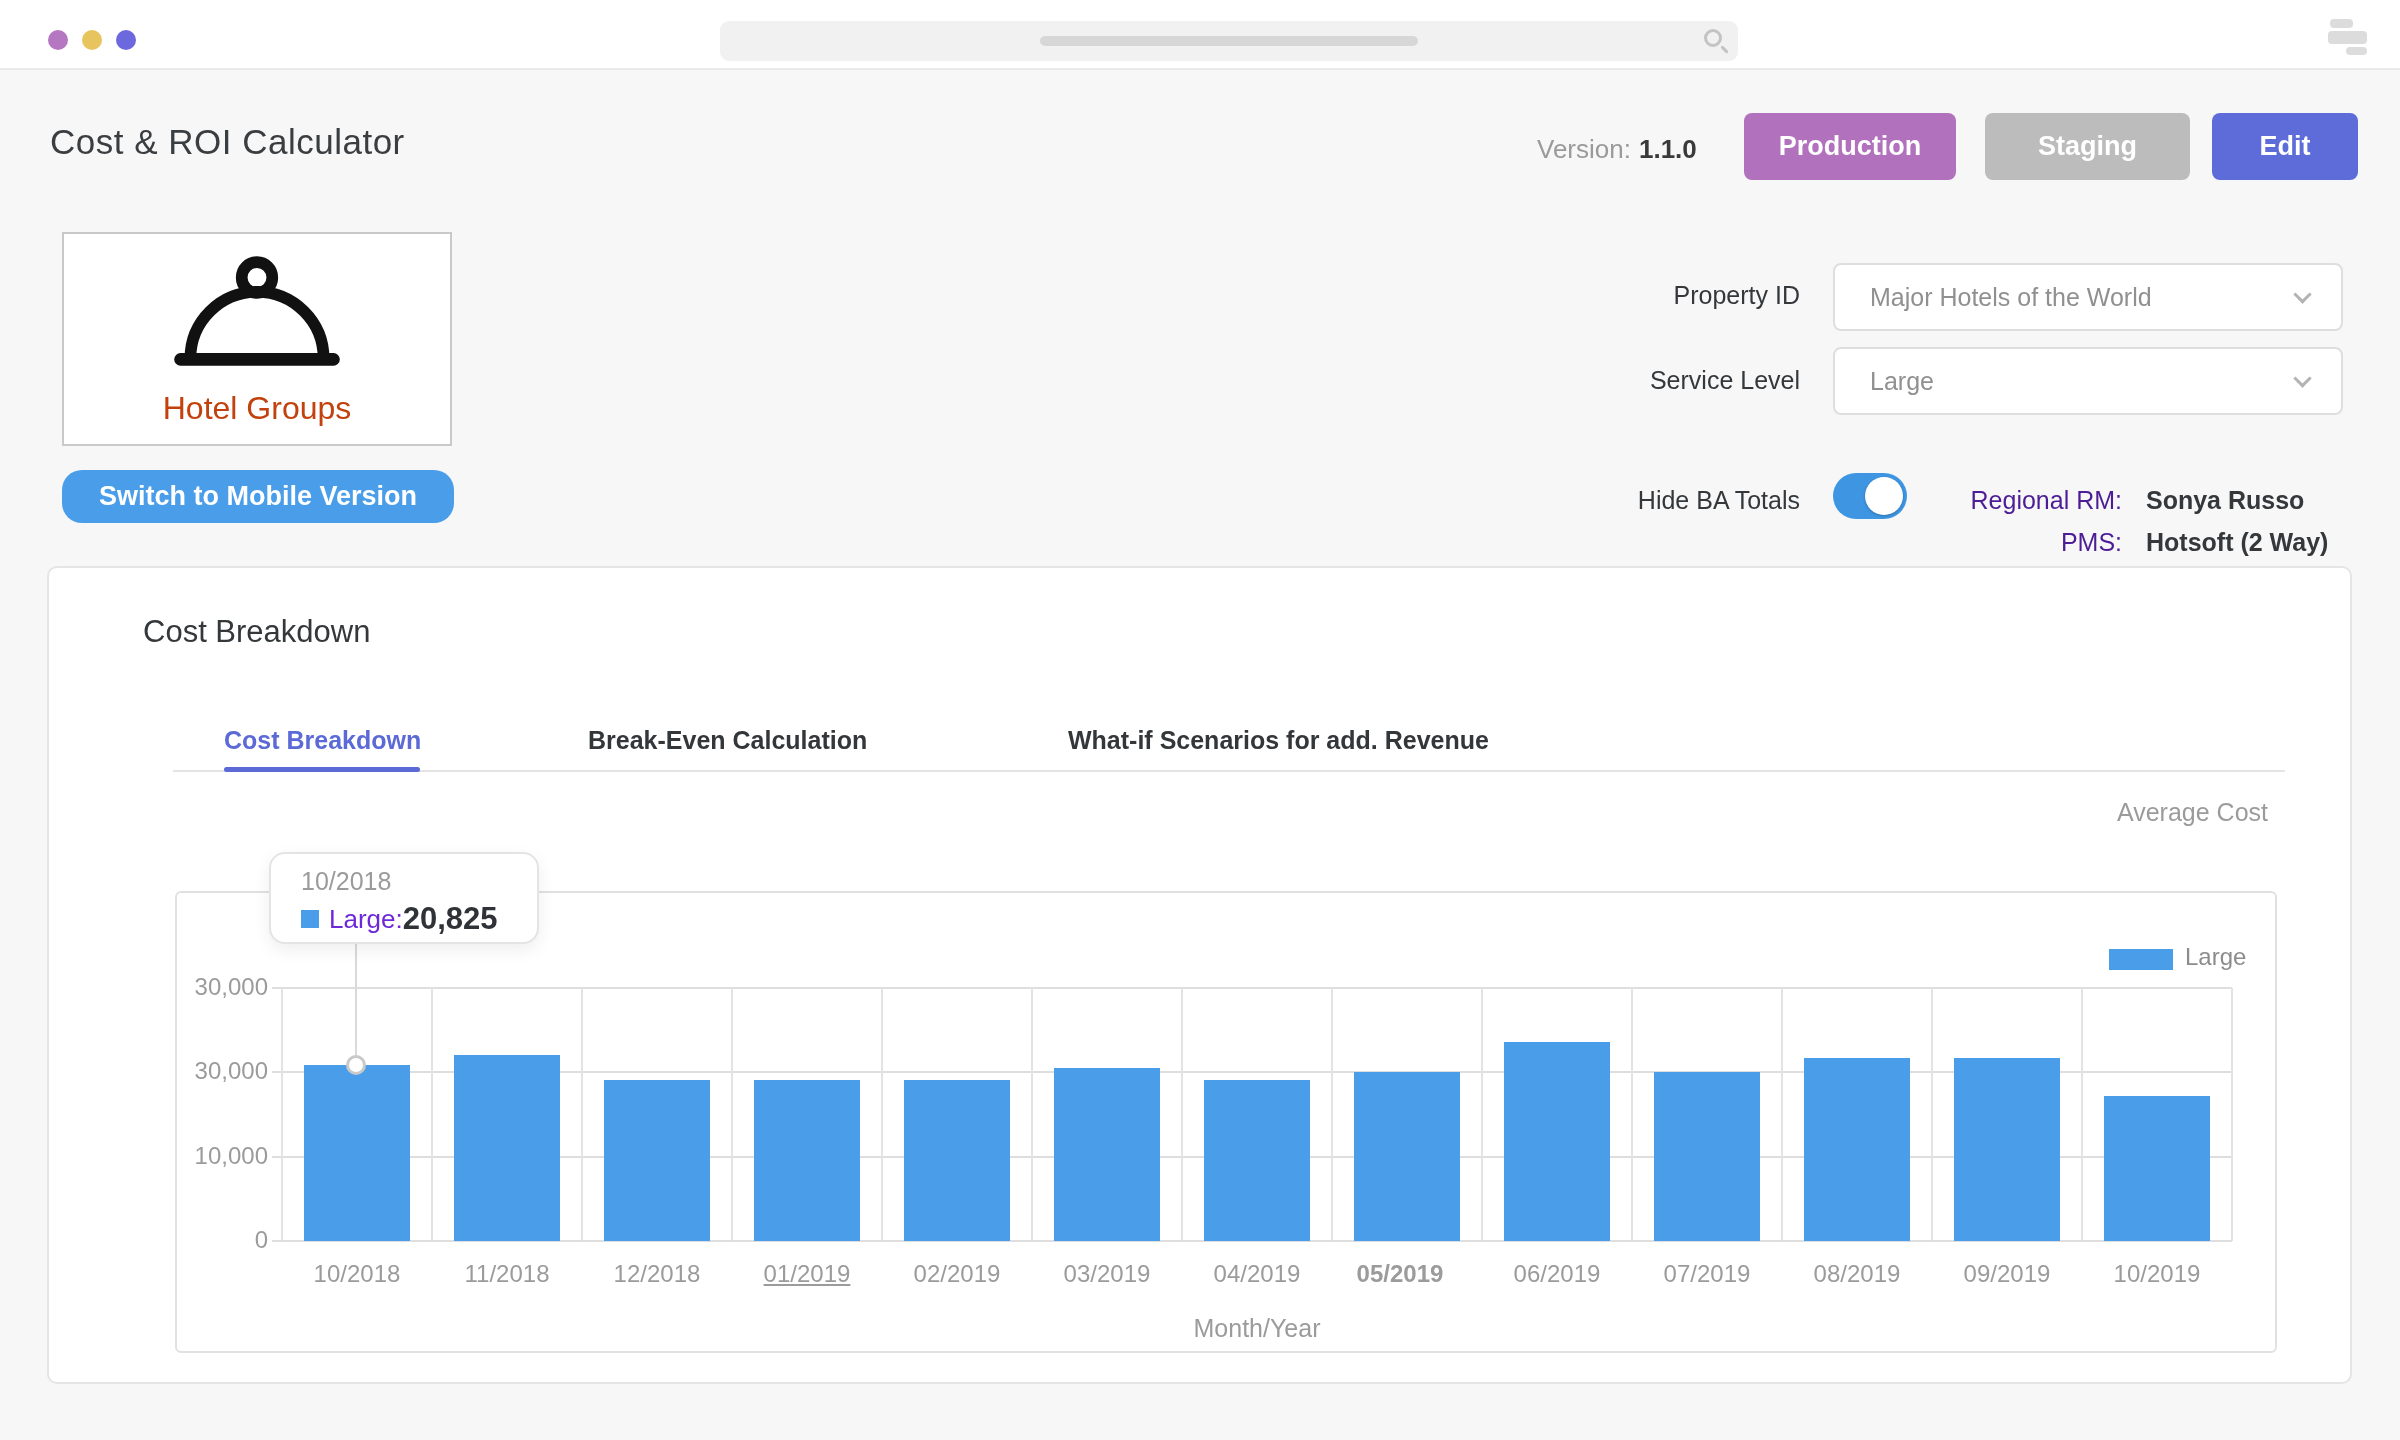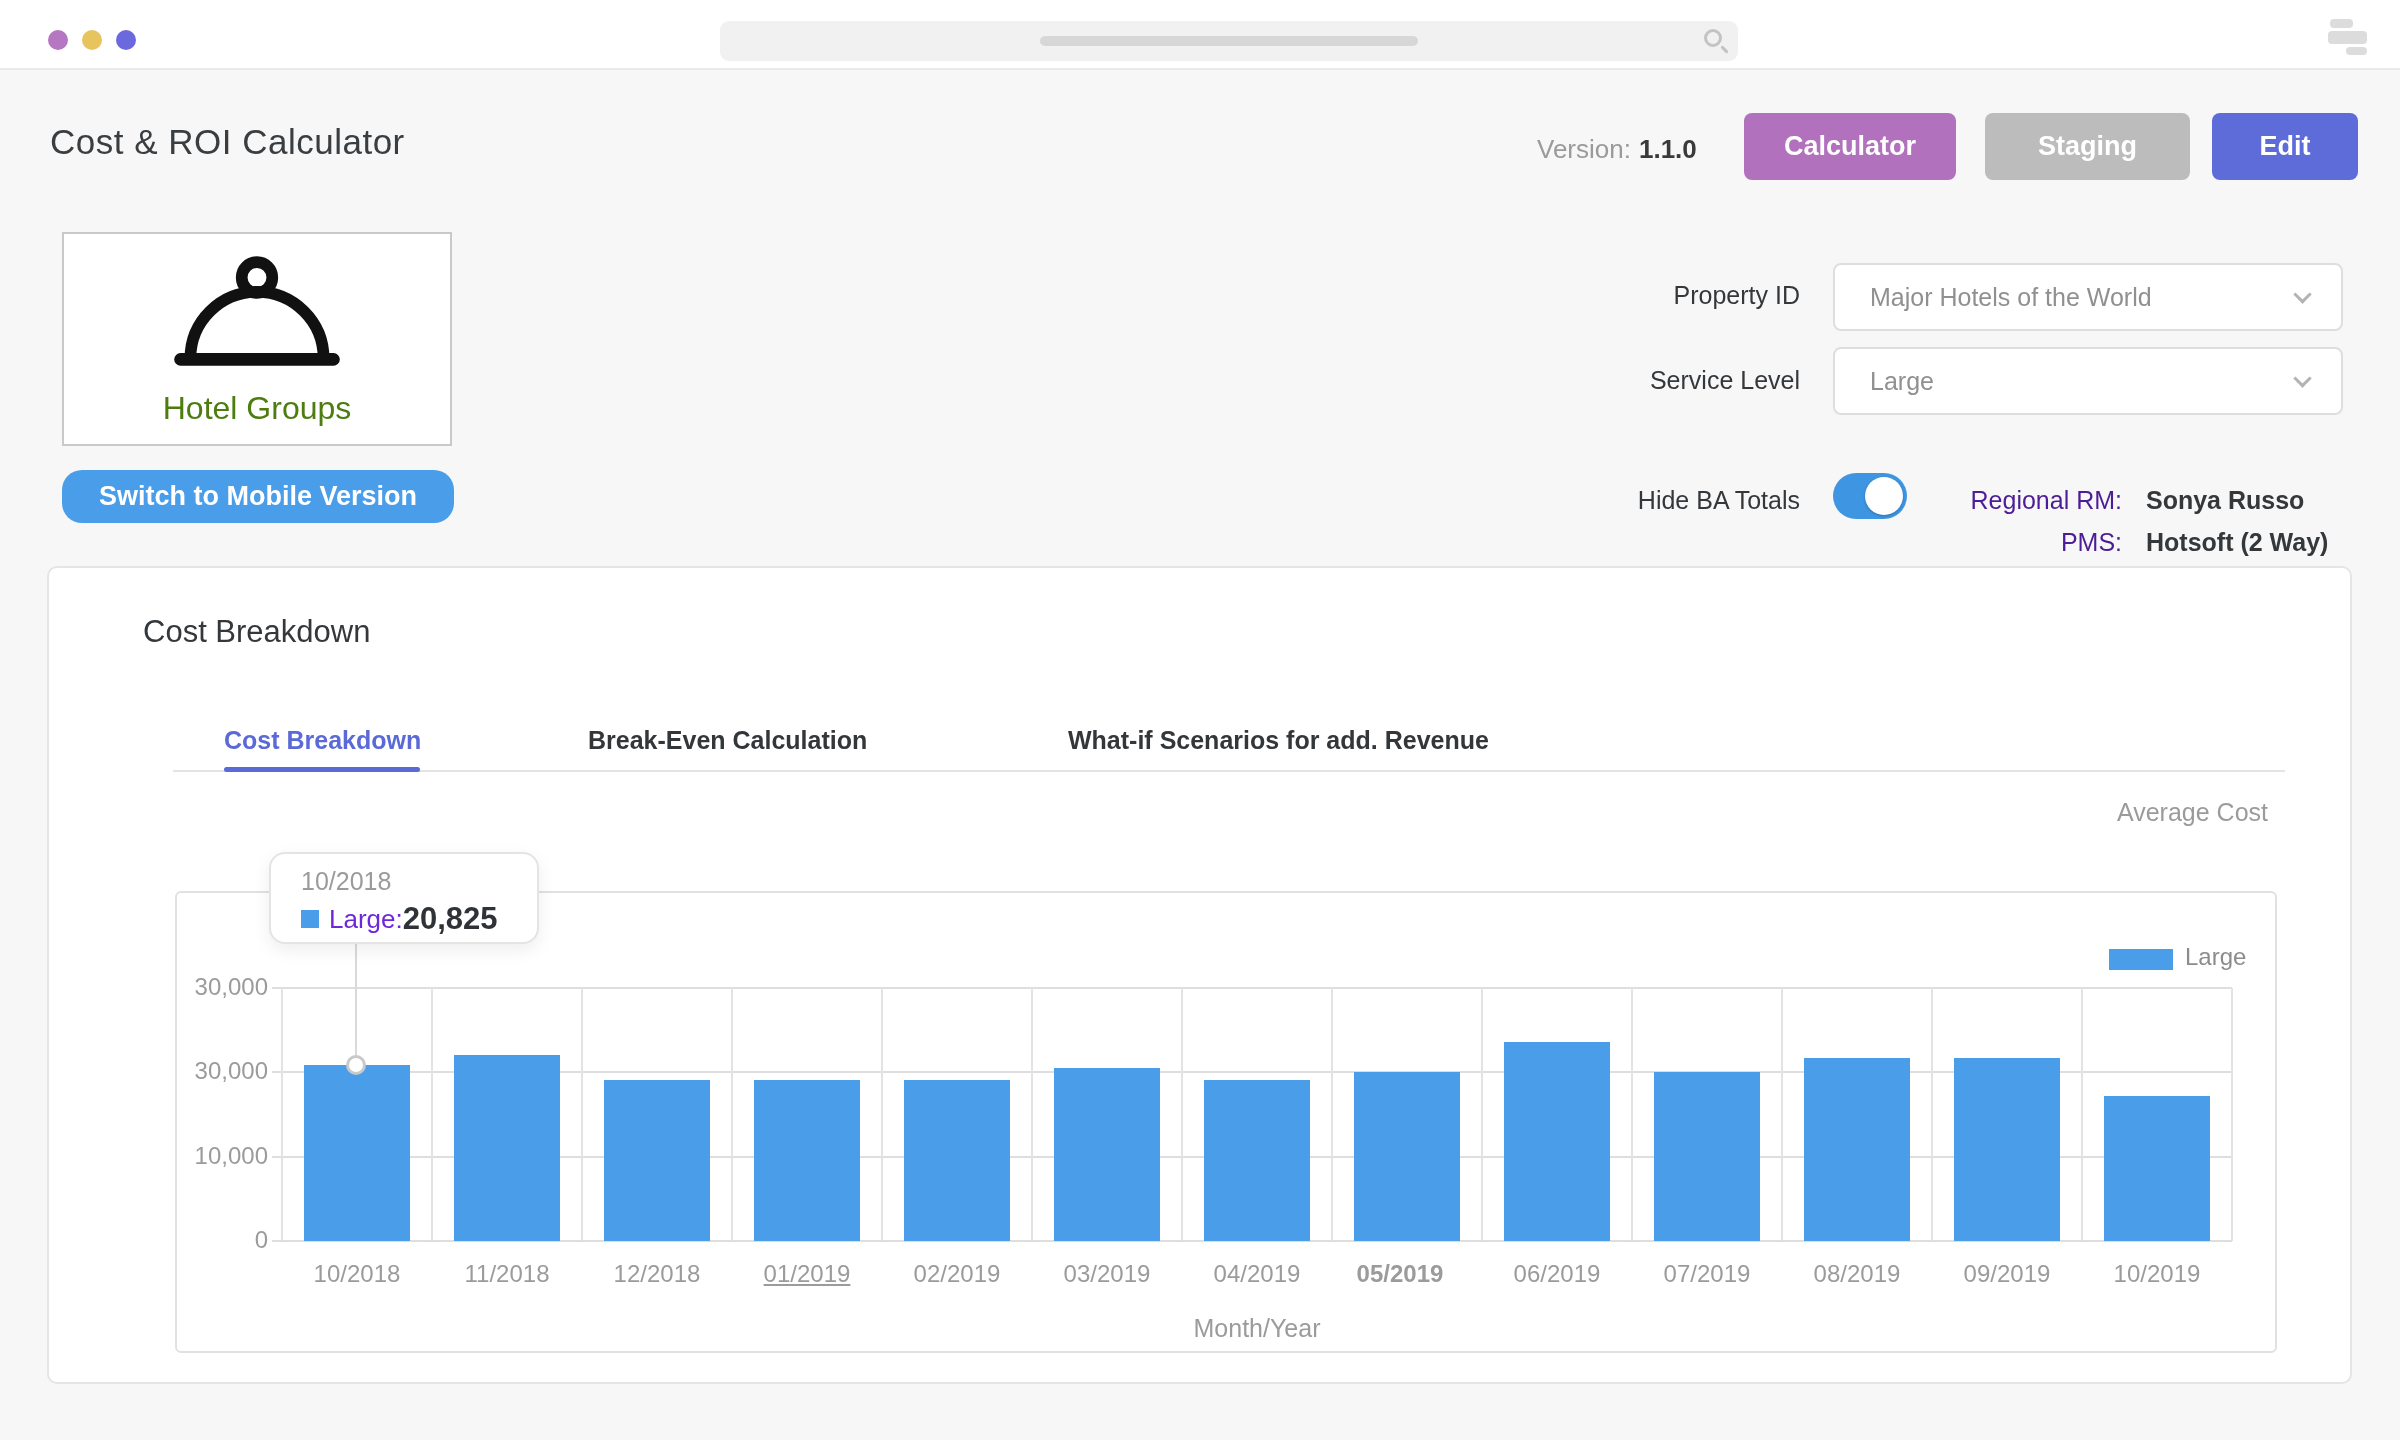--- a/index.html
+++ b/index.html
@@ -26,21 +26,21 @@
   .page-title { left:50px; top:122px; font-size:35px; font-weight:500; color:#3a3e41; letter-spacing:.5px; }
   .version { left:1537px; top:134px; font-size:26px; color:#9a9a9a; }
   .version b { color:#3a3a3a; font-weight:700; margin-left:8px; }
   .btn { height:67px; top:113px; border-radius:8px; color:#ffffff; font-size:27px; font-weight:600;
          display:flex; align-items:center; justify-content:center; border:none; cursor:pointer;
          font-family:"Liberation Sans", sans-serif; }
 
   
   .hotel-card { left:62px; top:232px; width:390px; height:214px; background:#fff; border:2px solid #c9c9c9;
                 display:flex; flex-direction:column; align-items:center; padding-top:20px; }
-  .hotel-label { font-size:32px; color:#4d7c0f; font-weight:500; margin-top:8px; }
+  .hotel-label { font-size:32px; color:#c2410c; font-weight:500; margin-top:8px; }
   .switch-btn { left:62px; top:470px; width:392px; height:53px; background:#4a9ee9; border-radius:20px;
                 color:#fff; font-size:27px; font-weight:600; display:flex; align-items:center; justify-content:center;
                 border:none; cursor:pointer; font-family:"Liberation Sans", sans-serif; }
 
   
   .flabel { width:300px; text-align:right; font-size:25px; color:#34383b; }
   .dropdown { left:1833px; width:510px; height:68px; background:#fff; border:2px solid #dedede; border-radius:8px;
               display:flex; align-items:center; padding:0 32px 0 35px; }
   .dd-text { font-size:25px; color:#909090; flex:1; }
   .chev { width:13px; height:13px; border-right:3px solid #b3b3b3; border-bottom:3px solid #b3b3b3;
@@ -106,21 +106,21 @@
     <div class="abs menu-bar" style="left:18px; top:28px; width:21px; height:8px;"></div>
   </div>
 </div>
 
 <div class="abs page-title">Cost &amp; ROI Calculator</div>
 
 <div class="abs version">
   <span>Version:</span><b>1.1.0</b>
 </div>
 
-<button class="abs btn" style="left:1744px; width:212px; background:#b171bc;">Calculator</button>
+<button class="abs btn" style="left:1744px; width:212px; background:#b171bc;">Production</button>
 <button class="abs btn" style="left:1985px; width:205px; background:#bcbcbc;">Staging</button>
 <button class="abs btn" style="left:2212px; width:146px; background:#5d6cd9;">Edit</button>
 
 <div class="abs hotel-card">
   <svg width="180" height="128" viewBox="0 0 200 142">
     <circle cx="100" cy="26" r="17" fill="none" stroke="#111" stroke-width="13"></circle>
     <path d="M 26 116 A 74 74 0 0 1 174 116" fill="none" stroke="#111" stroke-width="13"></path>
     <rect x="8" y="110" width="184" height="14" rx="7" fill="#111"></rect>
   </svg>
   <div class="hotel-label">Hotel Groups</div>

